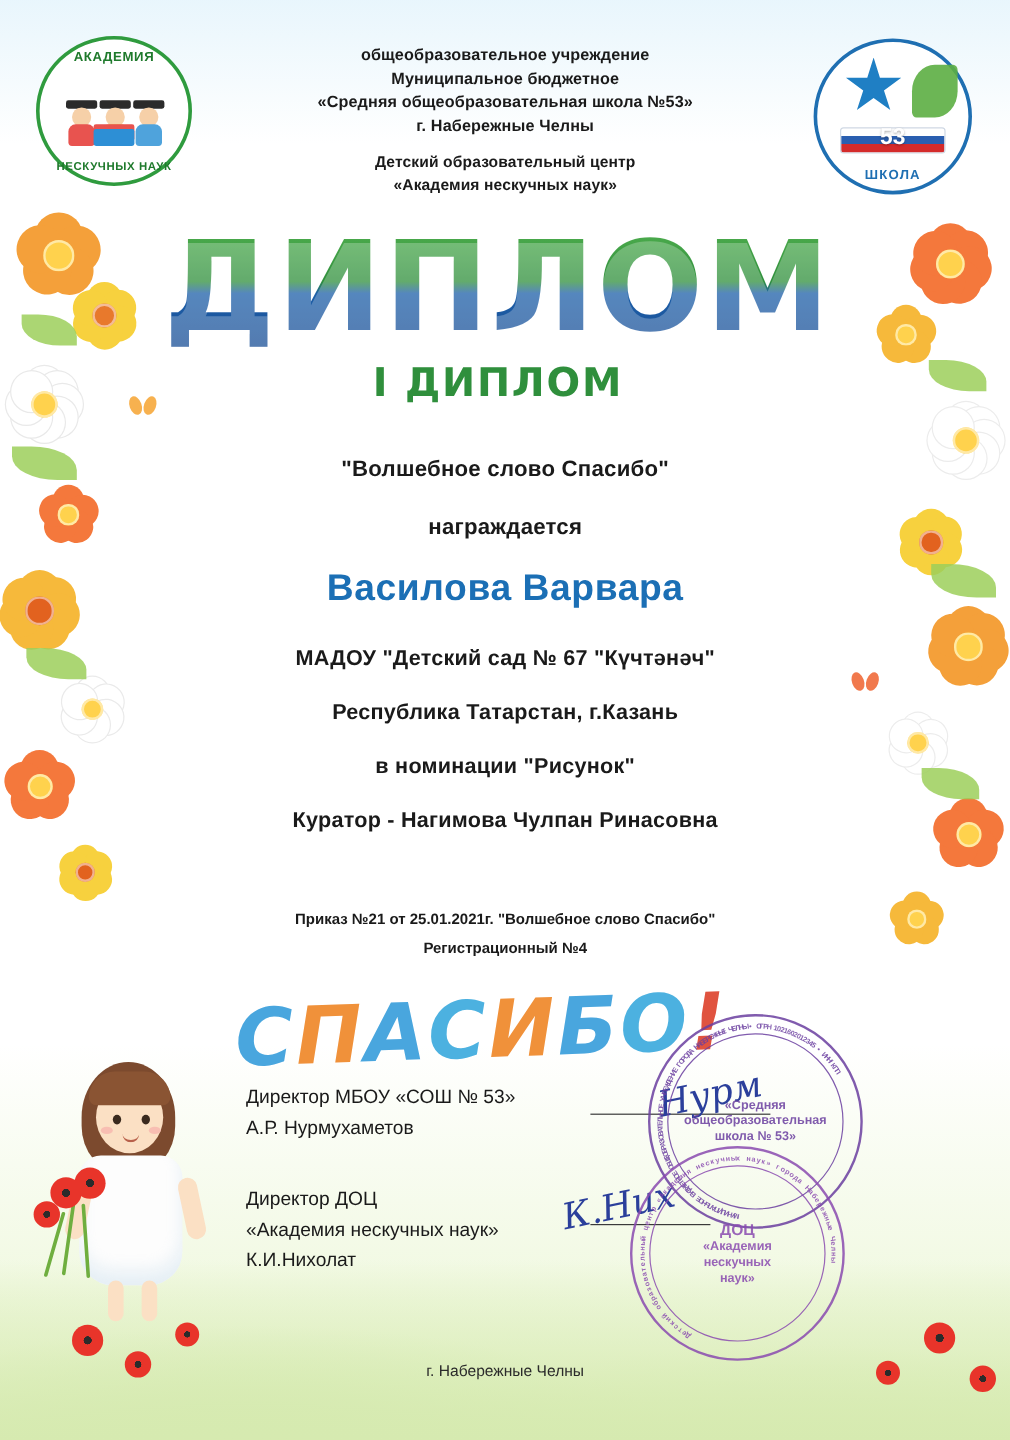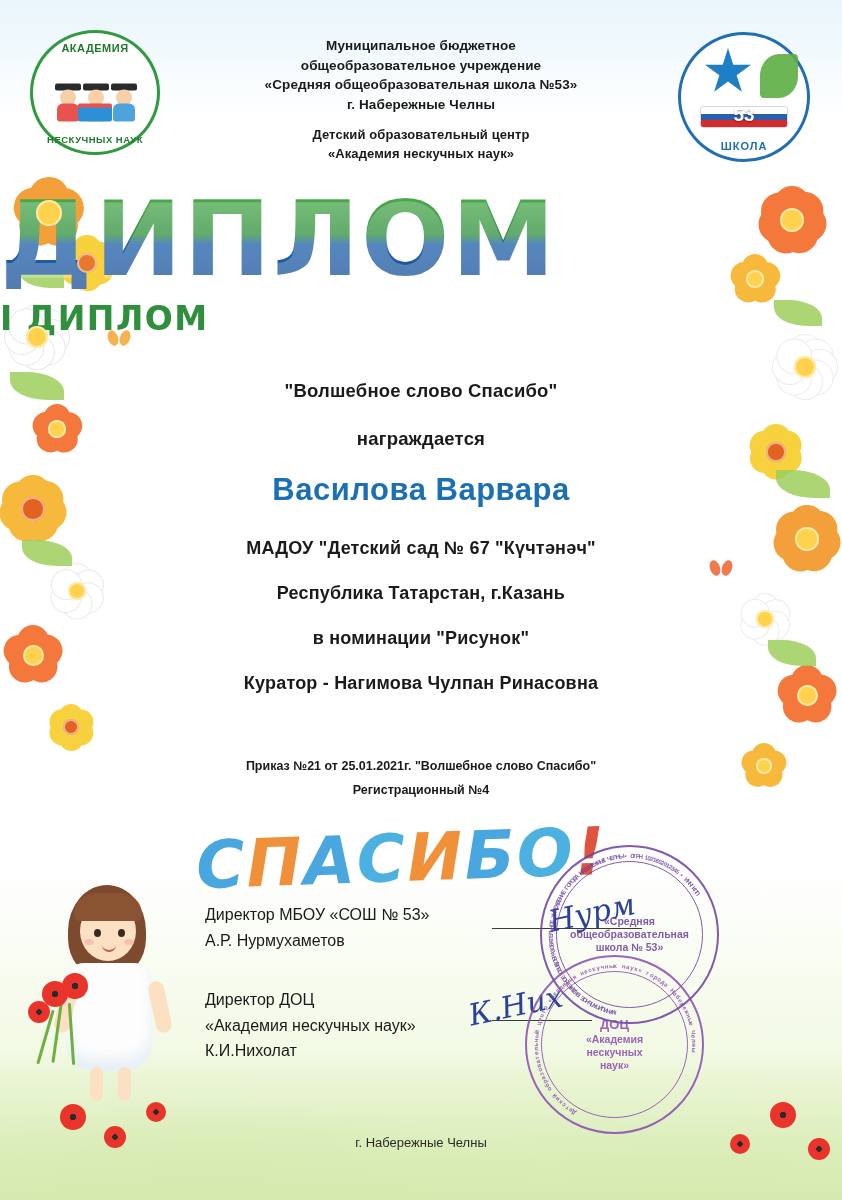--- a/index.html
+++ b/index.html
@@ -251,21 +251,21 @@
     background: #5cae43;
     opacity: .9;
   }
 
   
   .title-wrap {
     position: absolute;
     top: 190px;
     left: 0;
     right: 12px;
-    text-align: left;
+    text-align: center;
   }
   .title {
     font-family: "DejaVu Sans", sans-serif;
     font-weight: bold;
     font-size: 104px;
     line-height: .95;
     letter-spacing: 2px;
     color: #2e8b38;
     background: linear-gradient(to bottom, #4fae4e 0%, #2f8f3c 45%, #1d5fa8 55%, #1a4f96 100%);
     -webkit-background-clip: text;
@@ -713,22 +713,22 @@
         <i class="r"></i>
     </div>
     <div class="butterfly" style="right:110px;top:560px;">
       <i class="l" style="background:#ef6a3a;"></i>
         <i class="r" style="background:#ef6a3a;"></i>
     </div>
   </div>
 
   <div class="header">
     <div class="header-text">
+      <div>общеобразовательное учреждение</div>
       <div>Муниципальное бюджетное</div>
-      <div>общеобразовательное учреждение</div>
       <div>«Средняя общеобразовательная школа №53»</div>
       <div>г. Набережные Челны</div>
       <div class="sub">Детский образовательный центр</div>
       <div class="sub" style="margin-top:0">«Академия нескучных наук»</div>
     </div>
   </div>
 
   <div class="emblem-left">
     <div class="ring"></div>
     <div class="top-word">АКАДЕМИЯ</div>

